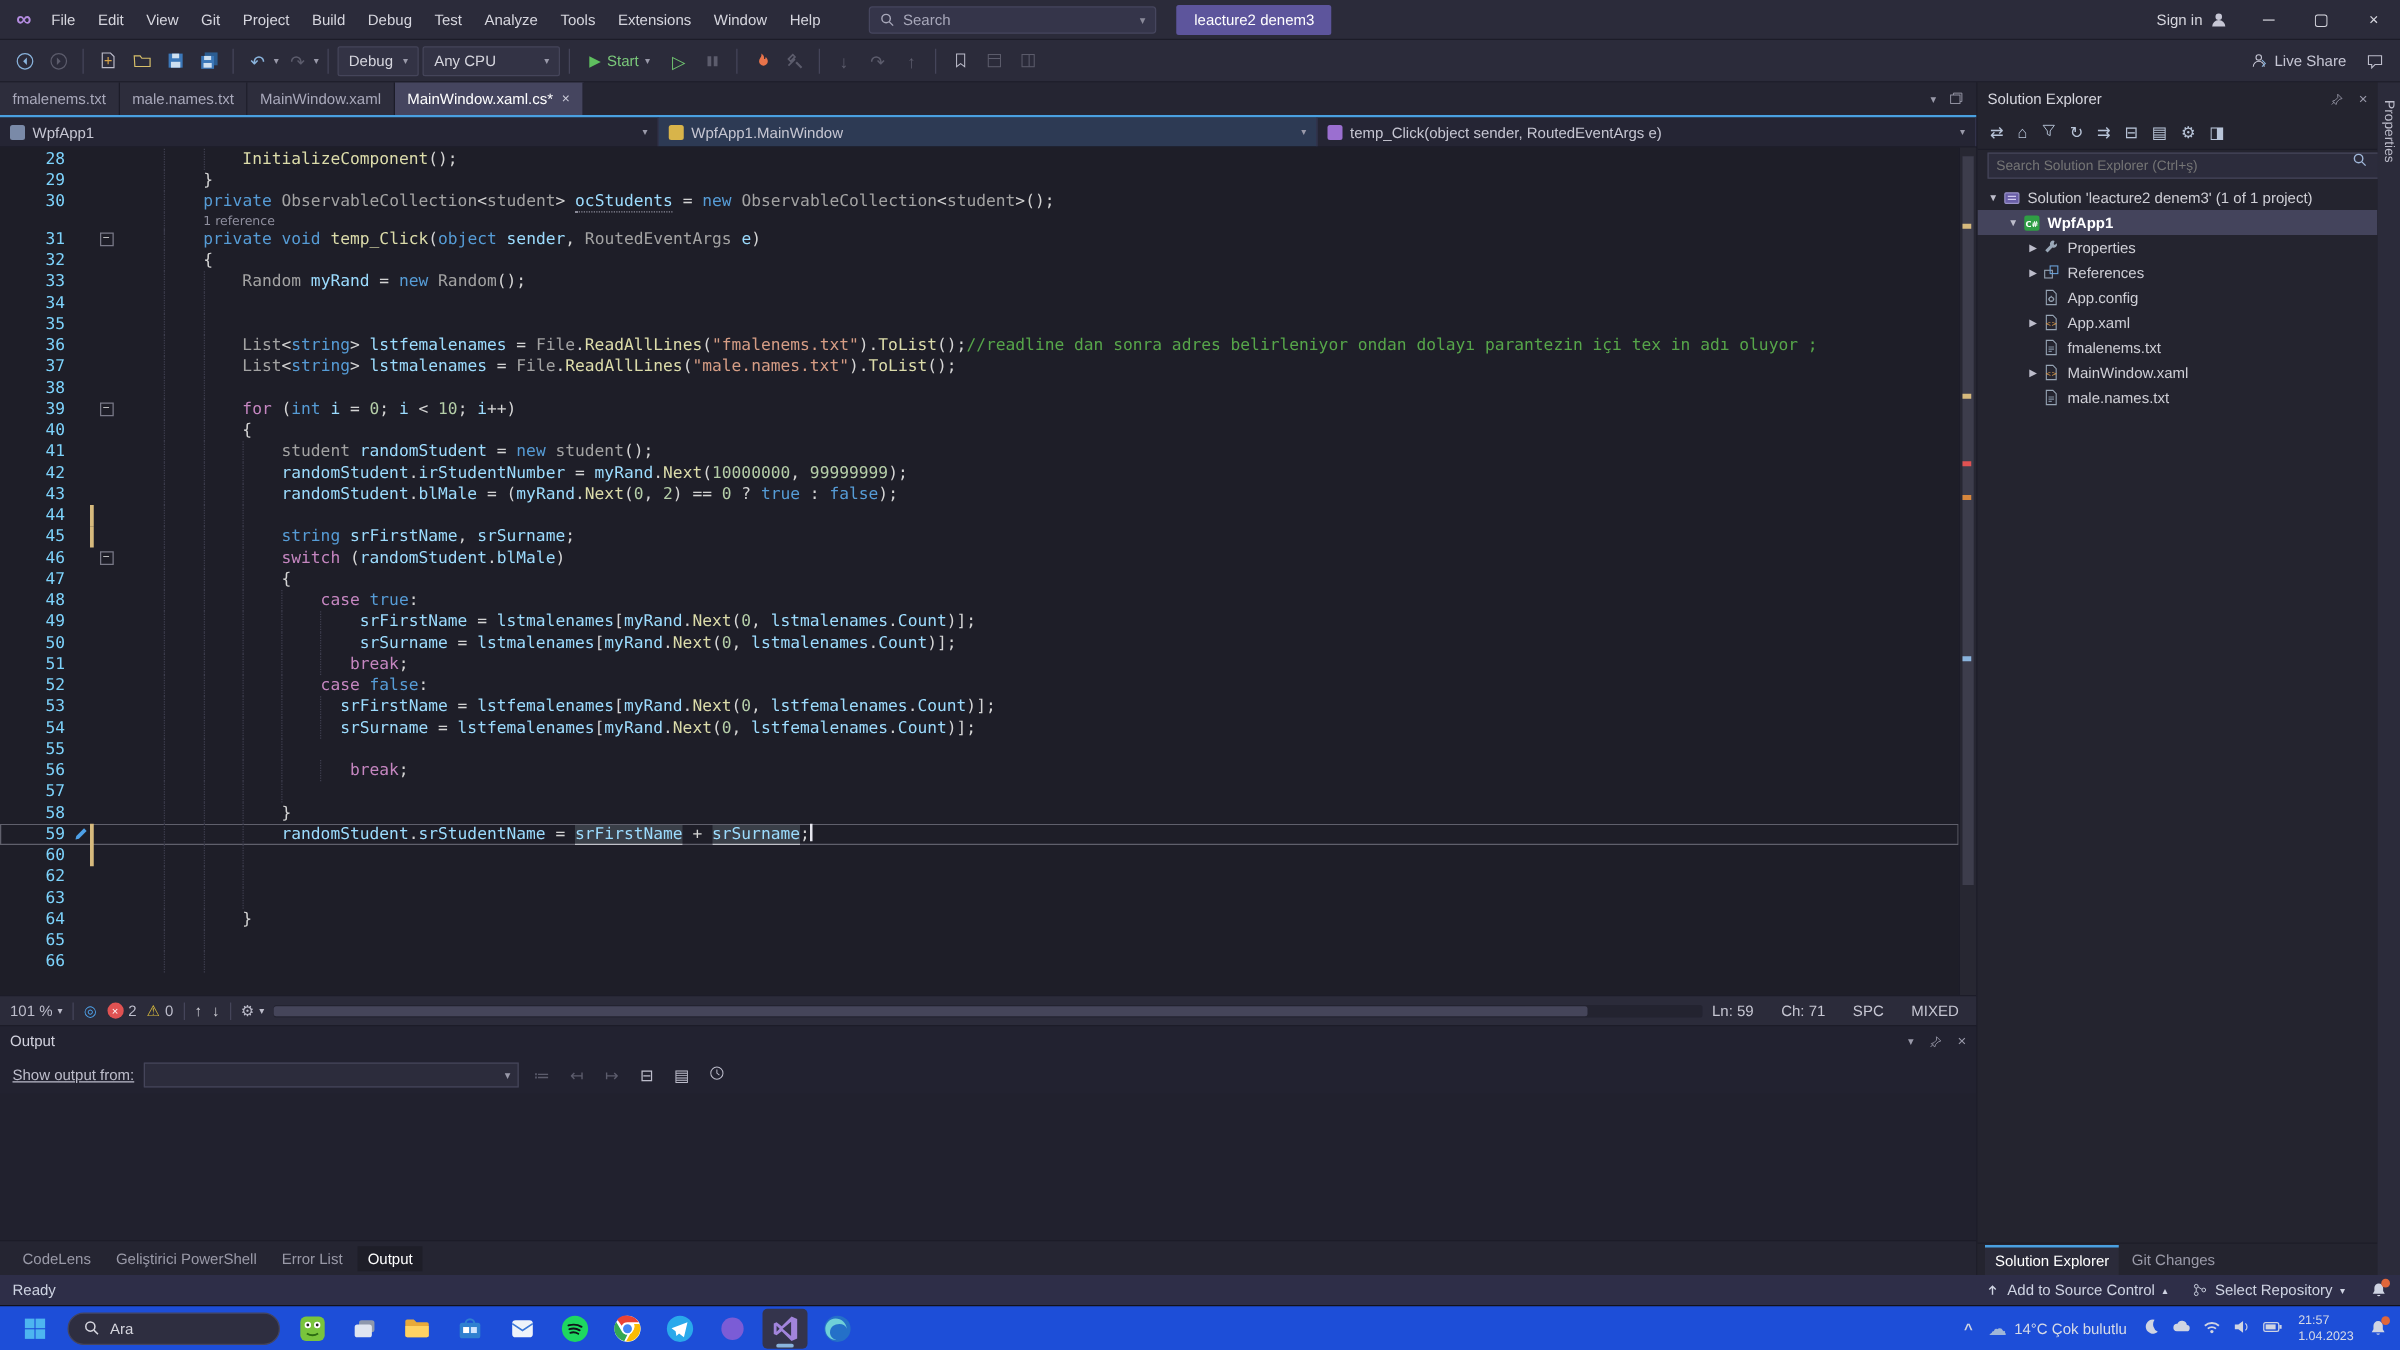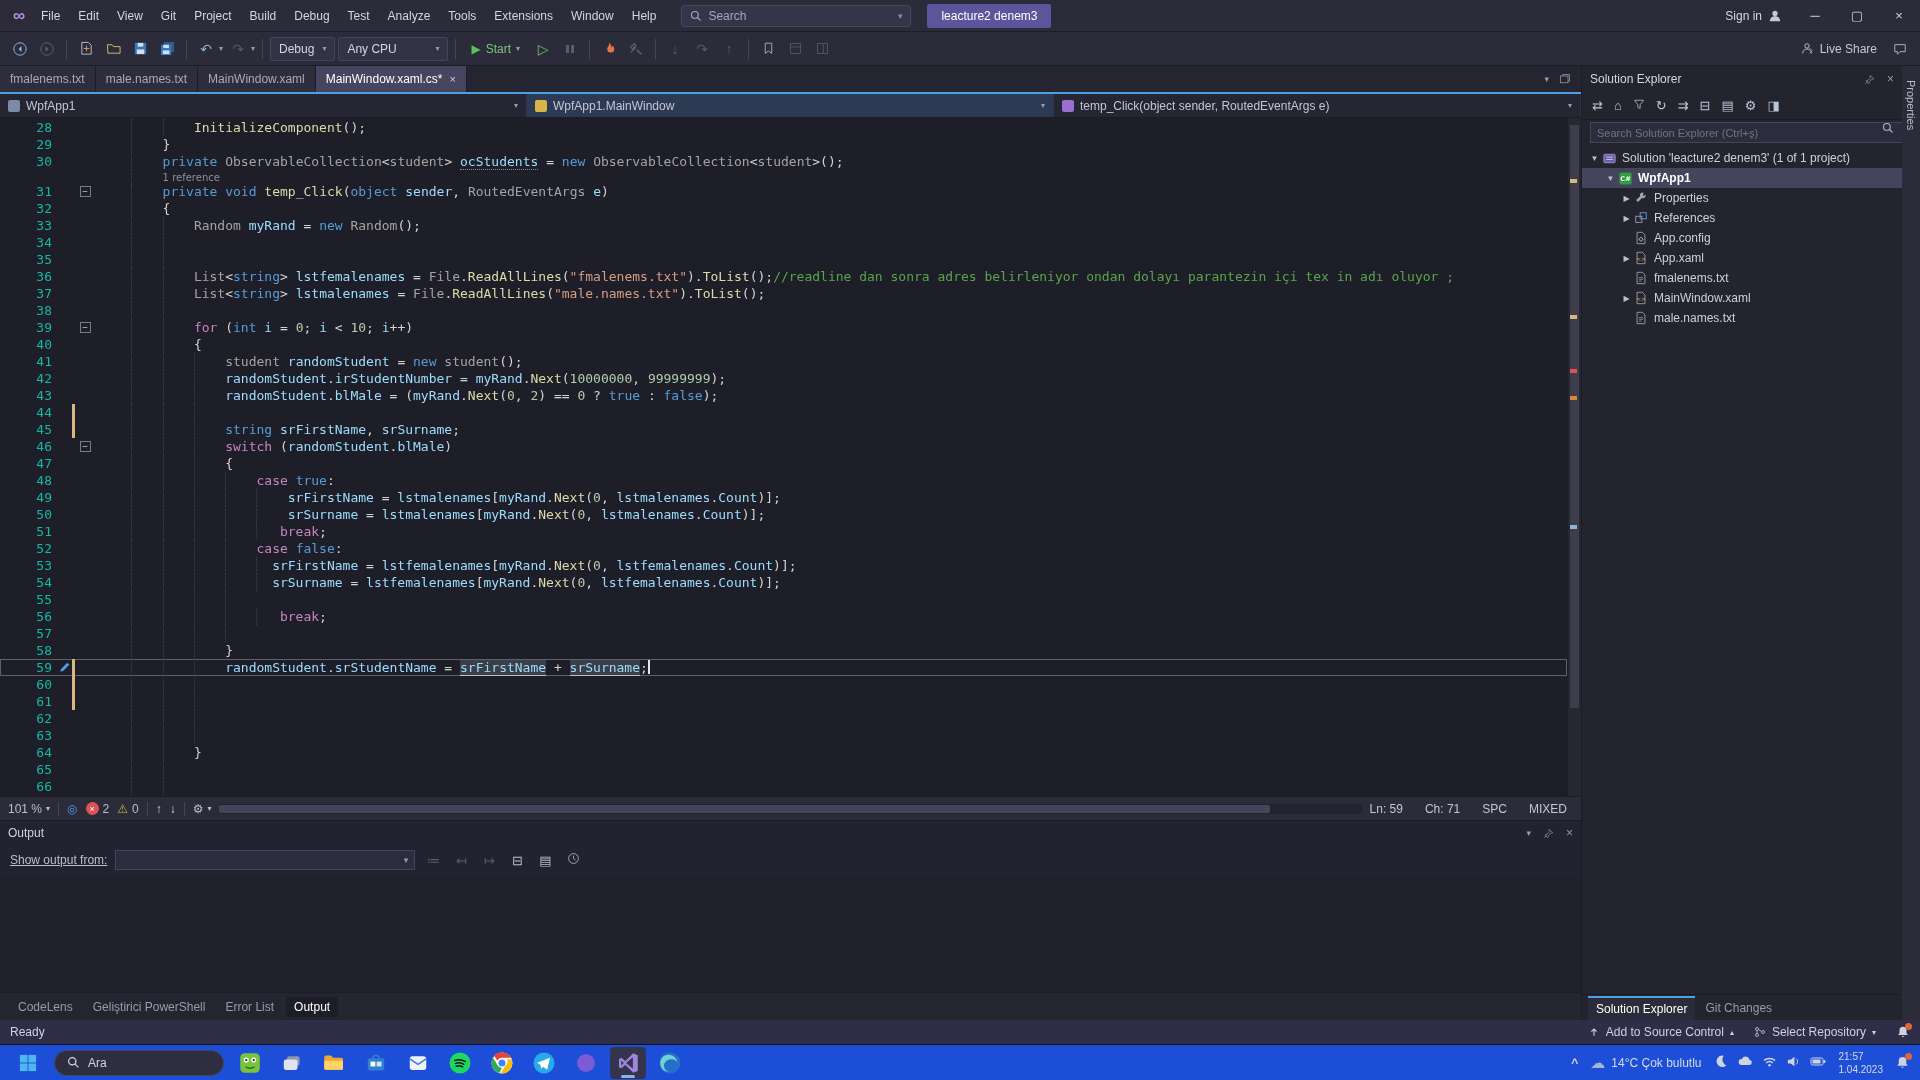--- a/index.html
+++ b/index.html
@@ -7,21 +7,21 @@
     font-family:"Liberation Sans", sans-serif; font-size:12px; color:#cfcfd6; }
   .vs { width:1920px; height:1080px; display:flex; flex-direction:column; }
 
   
   .titlebar { height:32px; background:#2b2b3a; display:flex; align-items:center; gap:2px;
     border-bottom:1px solid #1c1c28; padding:0 0 0 8px; flex:0 0 32px; }
   .vslogo { width:22px; height:22px; display:flex; align-items:center; justify-content:center;
     color:#b48ce0; font-size:17px; font-weight:bold; }
   .menubar { display:flex; align-items:center; }
   .menu-item { padding:0 9px; height:32px; display:flex; align-items:center; color:#d6d6de; cursor:default; }
-  .tb-search { margin-left:14px; width:230px; height:22px; background:#35354a; border:1px solid #46465e;
+  .tb-search { margin-left:28px; width:230px; height:22px; background:#35354a; border:1px solid #46465e;
     border-radius:3px; display:flex; align-items:center; gap:6px; padding:0 8px; color:#a8a8ba; }
   .tb-search .carat { margin-left:auto; color:#8a8a9a; font-size:9px; }
   .tb-title { margin-left:14px; height:24px; background:#5d559c; border-radius:2px; color:#fff;
     display:flex; align-items:center; padding:0 14px; }
   .tb-right { margin-left:auto; display:flex; align-items:center; height:32px; }
   .signin { display:flex; align-items:center; gap:6px; padding:0 12px; color:#d6d6de; height:32px; }
   .winbtn { width:42px; height:32px; display:flex; align-items:center; justify-content:center;
     color:#d6d6de; font-size:13px; }
 
   
@@ -64,21 +64,21 @@
   .ci.meth { background:#9b6fd0; }
 
   
   .editor { flex:1 1 auto; display:flex; min-height:0; background:#1e1e28; }
   .codewrap { flex:1 1 auto; overflow:hidden; padding-top:1px; position:relative; }
   .cl { height:17px; display:flex; white-space:pre; font-family:"DejaVu Sans Mono", monospace;
     font-size:13px; line-height:17px; }
   .cl.codelens { height:13px; line-height:13px; }
   .cl.cur { box-shadow: inset 0 0 0 1px #60606c; }
   .gut { flex:0 0 92px; display:flex; align-items:center; }
-  .lnum { width:58px; text-align:right; padding-right:6px; color:#14b8a6; }
+  .lnum { width:58px; text-align:right; padding-right:6px; color:#7dd3fc; }
   .lmark { width:20px; height:100%; position:relative; }
   .lmark.chg::after { content:''; position:absolute; right:3px; top:0; bottom:0; width:3px; background:#d7ba7d; }
   .lmark svg { position:absolute; left:1px; top:3px; }
   .lfold { width:14px; display:flex; align-items:center; justify-content:center; }
   .foldbox { width:11px; height:11px; border:1px solid #7a7a88; background:#1e1e28; color:#c5c5c5;
     font-size:9px; line-height:9px; display:flex; align-items:center; justify-content:center; }
   .ctext { flex:1 1 auto; padding-left:8px; }
   .ich { display:inline-block; height:17px; vertical-align:top; }
   .ich.gd { border-left:1px dotted #3e3e4e; }
   .codelens-txt { font-family:"DejaVu Sans", sans-serif; font-size:10px; color:#8f8f9e; }
@@ -412,21 +412,20 @@
             <div class="cl"><div class="gut"><span class="lnum">53</span><span class="lmark"></span><span class="lfold"></span></div><span class="ctext"><span class="ich" style="width: 4ch;"></span><span class="ich gd" style="width: 4ch;"></span><span class="ich gd" style="width: 4ch;"></span><span class="ich gd" style="width: 4ch;"></span><span class="ich gd" style="width: 4ch;"></span><span class="ich gd" style="width: 2ch;"></span><span class="tk-v">srFirstName</span><span class="tk-p"> = </span><span class="tk-v">lstfemalenames</span><span class="tk-p">[</span><span class="tk-v">myRand</span><span class="tk-p">.</span><span class="tk-m">Next</span><span class="tk-p">(</span><span class="tk-num">0</span><span class="tk-p">, </span><span class="tk-v">lstfemalenames</span><span class="tk-p">.</span><span class="tk-v">Count</span><span class="tk-p">)];</span></span></div>
             <div class="cl"><div class="gut"><span class="lnum">54</span><span class="lmark"></span><span class="lfold"></span></div><span class="ctext"><span class="ich" style="width: 4ch;"></span><span class="ich gd" style="width: 4ch;"></span><span class="ich gd" style="width: 4ch;"></span><span class="ich gd" style="width: 4ch;"></span><span class="ich gd" style="width: 4ch;"></span><span class="ich gd" style="width: 2ch;"></span><span class="tk-v">srSurname</span><span class="tk-p"> = </span><span class="tk-v">lstfemalenames</span><span class="tk-p">[</span><span class="tk-v">myRand</span><span class="tk-p">.</span><span class="tk-m">Next</span><span class="tk-p">(</span><span class="tk-num">0</span><span class="tk-p">, </span><span class="tk-v">lstfemalenames</span><span class="tk-p">.</span><span class="tk-v">Count</span><span class="tk-p">)];</span></span></div>
             <div class="cl"><div class="gut"><span class="lnum">55</span><span class="lmark"></span><span class="lfold"></span></div><span class="ctext"><span class="ich" style="width: 4ch;"></span><span class="ich gd" style="width: 4ch;"></span><span class="ich gd" style="width: 4ch;"></span><span class="ich gd" style="width: 4ch;"></span><span class="ich gd" style="width: 4ch;"></span></span></div>
             <div class="cl"><div class="gut"><span class="lnum">56</span><span class="lmark"></span><span class="lfold"></span></div><span class="ctext"><span class="ich" style="width: 4ch;"></span><span class="ich gd" style="width: 4ch;"></span><span class="ich gd" style="width: 4ch;"></span><span class="ich gd" style="width: 4ch;"></span><span class="ich gd" style="width: 4ch;"></span><span class="ich gd" style="width: 3ch;"></span><span class="tk-c">break</span><span class="tk-p">;</span></span></div>
             <div class="cl"><div class="gut"><span class="lnum">57</span><span class="lmark"></span><span class="lfold"></span></div><span class="ctext"><span class="ich" style="width: 4ch;"></span><span class="ich gd" style="width: 4ch;"></span><span class="ich gd" style="width: 4ch;"></span><span class="ich gd" style="width: 4ch;"></span><span class="ich gd" style="width: 4ch;"></span></span></div>
             <div class="cl"><div class="gut"><span class="lnum">58</span><span class="lmark"></span><span class="lfold"></span></div><span class="ctext"><span class="ich" style="width: 4ch;"></span><span class="ich gd" style="width: 4ch;"></span><span class="ich gd" style="width: 4ch;"></span><span class="ich gd" style="width: 4ch;"></span><span class="tk-p">}</span></span></div>
             <div class="cl cur"><div class="gut"><span class="lnum">59</span><span class="lmark chg"><svg width="11" height="11" viewBox="0 0 16 16">
                     <path d="M2 14l1-4 9-9 3 3-9 9z" fill="#4ea1e8"></path>
                   </svg></span><span class="lfold"></span></div><span class="ctext"><span class="ich" style="width: 4ch;"></span><span class="ich gd" style="width: 4ch;"></span><span class="ich gd" style="width: 4ch;"></span><span class="ich gd" style="width: 4ch;"></span><span class="tk-v">randomStudent</span><span class="tk-p">.</span><span class="tk-v">srStudentName</span><span class="tk-p"> = </span><span class="tk-hl">srFirstName</span><span class="tk-p"> + </span><span class="tk-hl">srSurname</span><span class="tk-p">;</span><span class="caret"></span></span></div>
             <div class="cl"><div class="gut"><span class="lnum">60</span><span class="lmark chg"></span><span class="lfold"></span></div><span class="ctext"><span class="ich" style="width: 4ch;"></span><span class="ich gd" style="width: 4ch;"></span><span class="ich gd" style="width: 4ch;"></span><span class="ich gd" style="width: 4ch;"></span></span></div>
-            <div class="cl"><div class="gut"><span class="lnum">61</span><span class="lmark chg"></span><span class="lfold"></span></div><span class="ctext"><span class="ich" style="width: 4ch;"></span><span class="ich gd" style="width: 4ch;"></span><span class="ich gd" style="width: 4ch;"></span><span class="ich gd" style="width: 4ch;"></span></span></div>
             <div class="cl"><div class="gut"><span class="lnum">62</span><span class="lmark"></span><span class="lfold"></span></div><span class="ctext"><span class="ich" style="width: 4ch;"></span><span class="ich gd" style="width: 4ch;"></span><span class="ich gd" style="width: 4ch;"></span><span class="ich gd" style="width: 4ch;"></span></span></div>
             <div class="cl"><div class="gut"><span class="lnum">63</span><span class="lmark"></span><span class="lfold"></span></div><span class="ctext"><span class="ich" style="width: 4ch;"></span><span class="ich gd" style="width: 4ch;"></span><span class="ich gd" style="width: 4ch;"></span><span class="ich gd" style="width: 4ch;"></span></span></div>
             <div class="cl"><div class="gut"><span class="lnum">64</span><span class="lmark"></span><span class="lfold"></span></div><span class="ctext"><span class="ich" style="width: 4ch;"></span><span class="ich gd" style="width: 4ch;"></span><span class="ich gd" style="width: 4ch;"></span><span class="tk-p">}</span></span></div>
             <div class="cl"><div class="gut"><span class="lnum">65</span><span class="lmark"></span><span class="lfold"></span></div><span class="ctext"><span class="ich" style="width: 4ch;"></span><span class="ich gd" style="width: 4ch;"></span><span class="ich gd" style="width: 4ch;"></span></span></div>
             <div class="cl"><div class="gut"><span class="lnum">66</span><span class="lmark"></span><span class="lfold"></span></div><span class="ctext"><span class="ich" style="width: 4ch;"></span><span class="ich gd" style="width: 4ch;"></span><span class="ich gd" style="width: 4ch;"></span></span></div>
           </div>
         <div class="vscroll">
           <div class="vthumb"></div>
           <div class="smark" style="top:9%;background:#d7ba7d"></div>
           <div class="smark" style="top:29%;background:#d7ba7d"></div>

